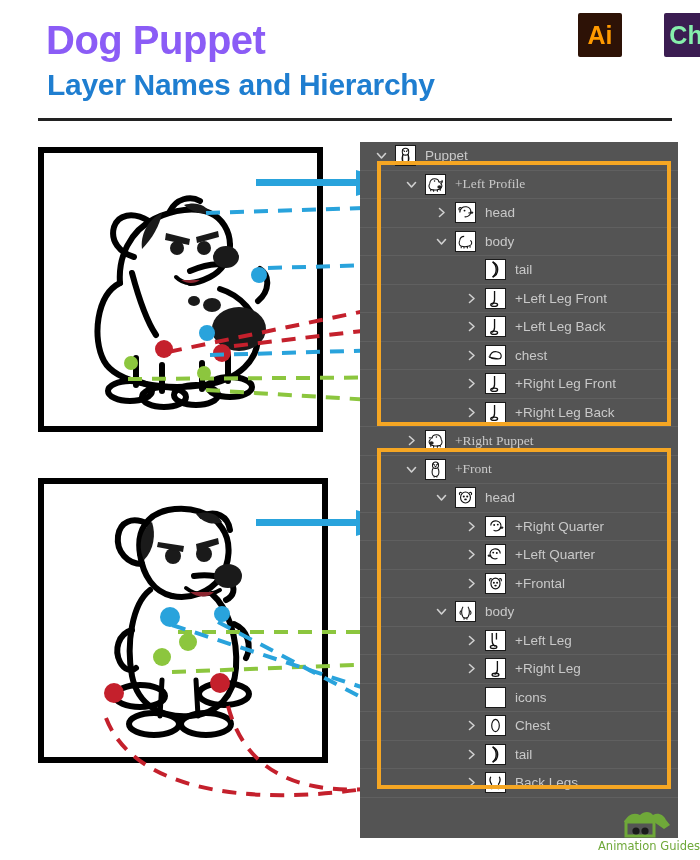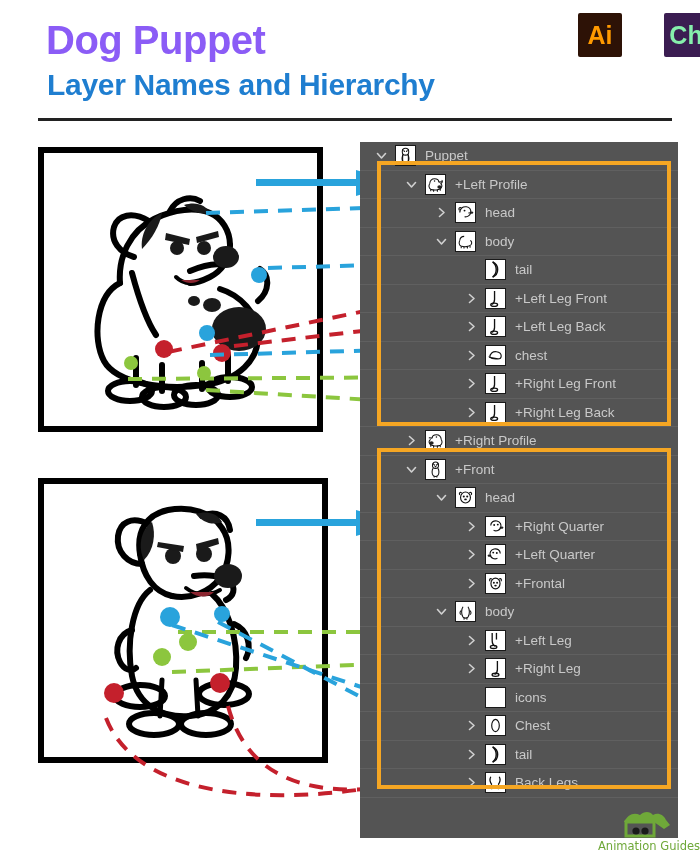--- a/index.html
+++ b/index.html
@@ -130,21 +130,21 @@
     box-sizing: border-box;
     margin-left: 7px;
     overflow: hidden;
   }
   .thumb svg { display: block; width: 100%; height: 100%; }
   .thumb.empty svg { visibility: hidden; }
   .layer-label { margin-left: 9px; }
 
   
   .d0 { padding-left: 15px; }
-  .d1 { padding-left: 45px; }
+  .d1 { padding-left: 45px; font-family: Liberation Serif, serif; }
   .d2 { padding-left: 75px; }
   .d3 { padding-left: 105px; }
 
   
   .highlight-box {
     position: absolute;
     border: 4px solid #f5a623;
     box-sizing: border-box;
     pointer-events: none;
   }
@@ -518,21 +518,21 @@
           <g fill="none" stroke="#111" stroke-width="1.1">
             <path d="M16 9 C17.5 11 17 14 15 15 C11.5 16.5 6 16 4 13.5 C2.5 11.5 3.5 9.5 5 9"></path>
             <path d="M16 9 C16 6 14 4 11 4 C8 4 6.5 5.5 6.5 7.5"></path>
             <path d="M6.5 7.5 L3 7"></path>
             <path d="M15 15 L15 17 M12 15.5 L12 17.5 M8 15.5 L8 17.5 M5 14.5 L5 16.5"></path>
           </g>
           <ellipse cx="5.8" cy="12.6" rx="2.3" ry="1.9" fill="#222"></ellipse>
           <circle cx="11" cy="6.4" r="0.8" fill="#111"></circle>
         </svg>
       </span>
-      <span class="layer-label">+Right Profile</span>
+      <span class="layer-label">+Right Puppet</span>
     </div>
     <div class="layer-row d1">
       <span class="twisty">
         <svg viewBox="0 0 13 13">
           <path d="M2.5 4.5 L6.5 9 L10.5 4.5" fill="none" stroke="currentColor" stroke-width="1.6" stroke-linecap="round" stroke-linejoin="round"></path>
         </svg>
       </span>
       <span class="thumb">
         <svg viewBox="0 0 20 20">
           <g fill="none" stroke="#111" stroke-width="1.1">

